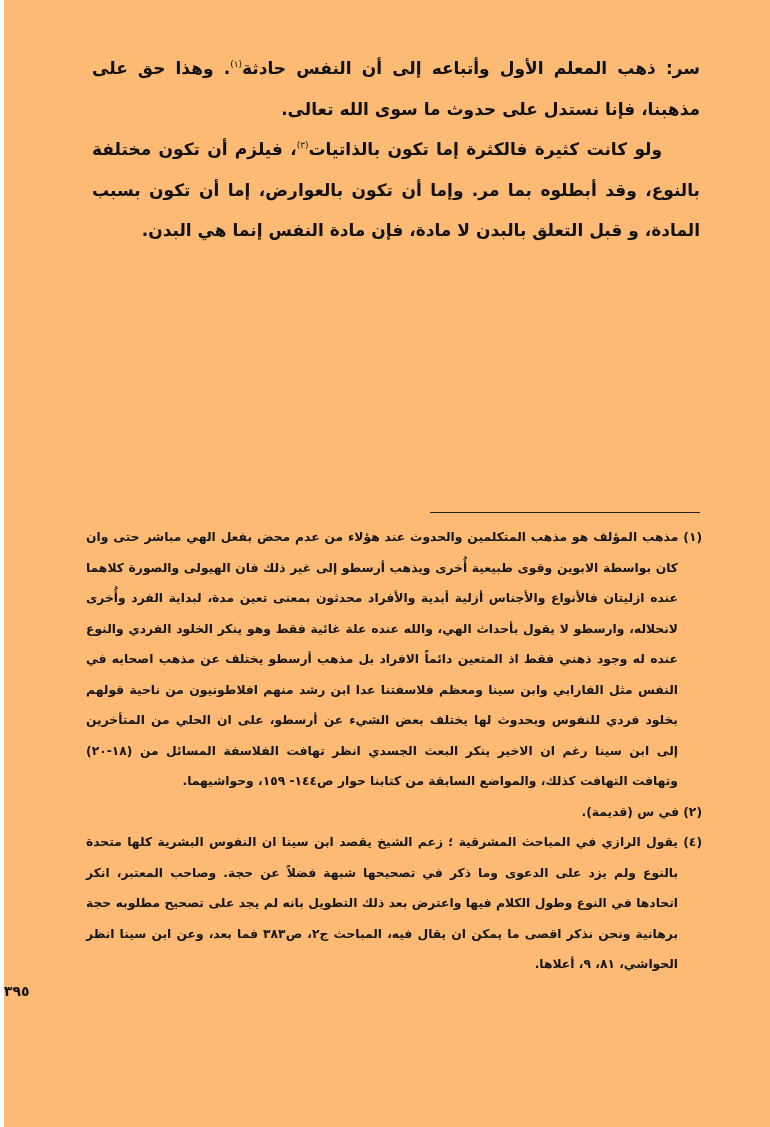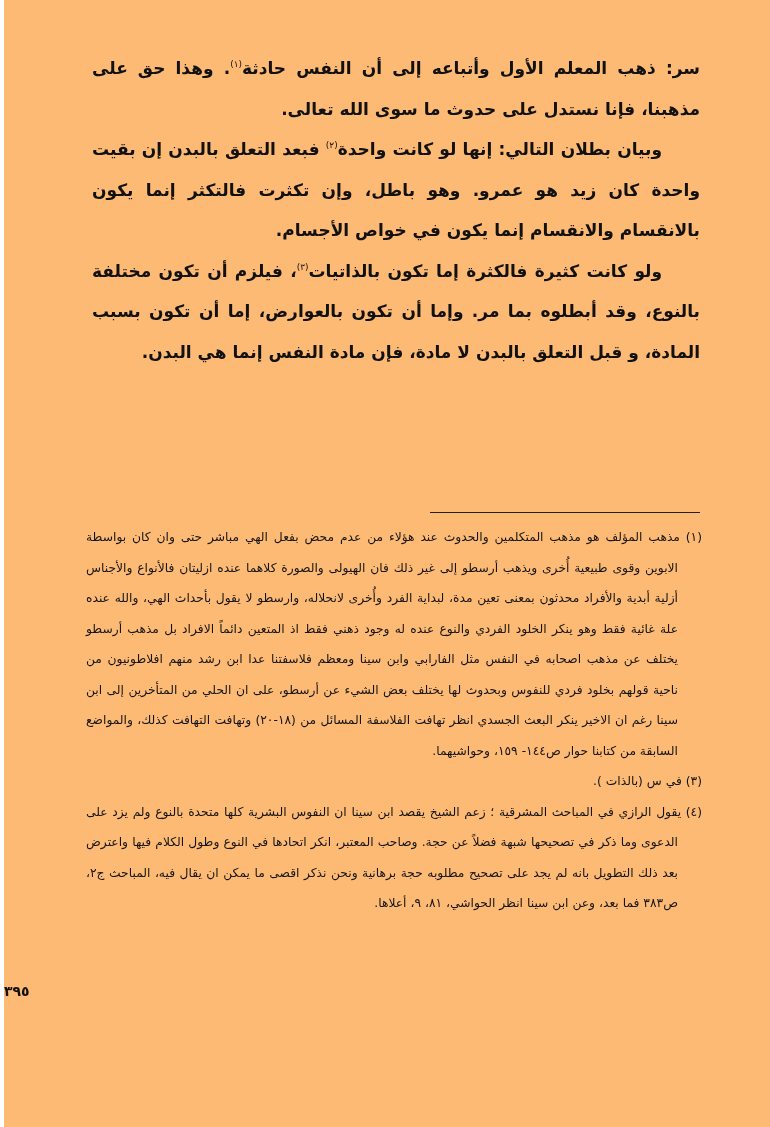--- a/index.html
+++ b/index.html
@@ -16,56 +16,53 @@
   .main p { margin: 0; }
   .main p.indent { text-indent: 38px; }
   sup.fn { font-size: 9px; vertical-align: super; line-height: 0; font-weight: normal; }
   .separator {
     position: absolute; left: 426px; top: 512px; width: 270px; height: 0;
     border-top: 1.5px solid #222222;
   }
   .footnotes {
     position: absolute; left: 82px; top: 522px; width: 616px;
     direction: rtl; text-align: justify; text-align-last: right;
-    font-size: 12.3px; line-height: 30.5px; font-weight: normal; color: #151515;
+    font-size: 12.3px; line-height: 30.5px; font-weight: bold; color: #151515;
   }
   .footnotes p { margin: 0; }
   .footnotes p.hang { padding-right: 24px; text-indent: -24px; }
   .page-number {
     position: absolute; left: 0; width: 770px; top: 983px; text-align: left;
     font-size: 14px; font-weight: bold; direction: rtl;
   }
 </style>
 </head>
 <body>
 
 <div class="page">
 
   <div class="main">
     <p>
       <span>سر: ذهب المعلم الأول وأتباعه إلى أن النفس حادثة</span><sup class="fn">(١)</sup><span>. وهذا حق على مذهبنا، فإنا نستدل على حدوث ما سوى الله تعالى.</span>
     </p>
     <p class="indent">
-      <span>وبيان بطلان التالي: إنها لو كانت واحدة</span><sup class="fn">(٢)</sup><span> فبعد التعلق بالبدن إن بقيت واحدة كان زيد هو عمرو. وهو باطل، وإن تكثرت فالتكثر إنما يكون بالانقسام والانقسام إنما يكون في خواص الأجسام.</span>
-    </p>
-    <p class="indent">
       <span>ولو كانت كثيرة فالكثرة إما تكون بالذاتيات</span><sup class="fn">(٣)</sup><span>، فيلزم أن تكون مختلفة بالنوع، وقد أبطلوه بما مر. وإما أن تكون بالعوارض، إما أن تكون بسبب المادة، و قبل التعلق بالبدن لا مادة، فإن مادة النفس إنما هي البدن.</span>
     </p>
   </div>
 
   <div class="separator"></div>
 
   <div class="footnotes">
     <p class="hang">
       <span>(١)</span>
       <span>مذهب المؤلف هو مذهب المتكلمين والحدوث عند هؤلاء من عدم محض بفعل الهي مباشر حتى وان كان بواسطة الابوين وقوى طبيعية أُخرى ويذهب أرسطو إلى غير ذلك فان الهيولى والصورة كلاهما عنده ازليتان فالأنواع والأجناس أزلية أبدية والأفراد محدثون بمعنى تعين مدة، لبداية الفرد وأُخرى لانحلاله، وارسطو لا يقول بأحداث الهي، والله عنده علة غائية فقط وهو ينكر الخلود الفردي والنوع عنده له وجود ذهني فقط اذ المتعين دائماً الافراد بل مذهب أرسطو يختلف عن مذهب اصحابه في النفس مثل الفارابي وابن سينا ومعظم فلاسفتنا عدا ابن رشد منهم افلاطونيون من ناحية قولهم بخلود فردي للنفوس وبحدوث لها يختلف بعض الشيء عن أرسطو، على ان الحلي من المتأخرين إلى ابن سينا رغم ان الاخير ينكر البعث الجسدي انظر تهافت الفلاسفة المسائل من (١٨-٢٠) وتهافت التهافت كذلك، والمواضع السابقة من كتابنا حوار ص١٤٤- ١٥٩، وحواشيهما.</span>
     </p>
     <p class="hang">
-      <span>(٣)</span>
-      <span>في س (بالذات ).</span>
+      <span>(٢)</span>
+      <span>في س (قديمة).</span>
     </p>
     <p class="hang">
       <span>(٤)</span>
       <span>يقول الرازي في المباحث المشرقية ؛ زعم الشيخ يقصد ابن سينا ان النفوس البشرية كلها متحدة بالنوع ولم يزد على الدعوى وما ذكر في تصحيحها شبهة فضلاً عن حجة. وصاحب المعتبر، انكر اتحادها في النوع وطول الكلام فيها واعترض بعد ذلك التطويل بانه لم يجد على تصحيح مطلوبه حجة برهانية ونحن نذكر اقصى ما يمكن ان يقال فيه، المباحث ج٢، ص٣٨٣ فما بعد، وعن ابن سينا انظر الحواشي، ٨١، ٩، أعلاها.</span>
     </p>
   </div>
 
   <div class="page-number">٣٩٥</div>
 </div>
 

